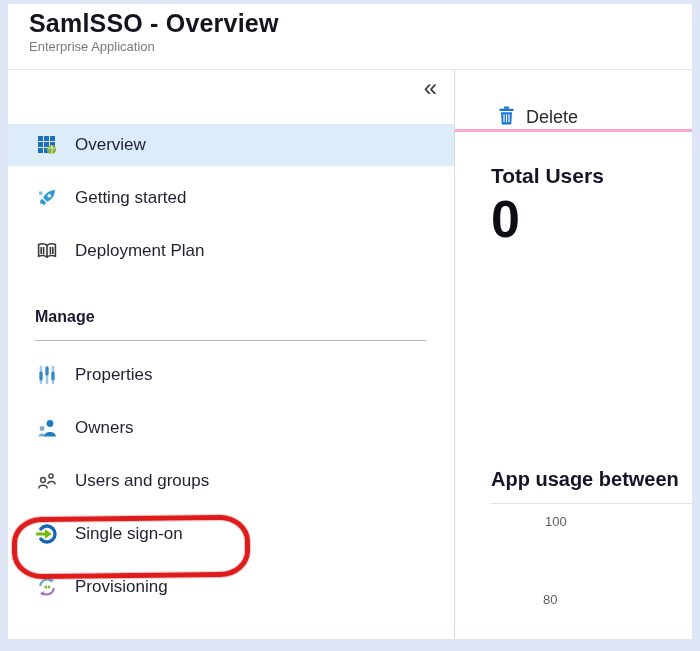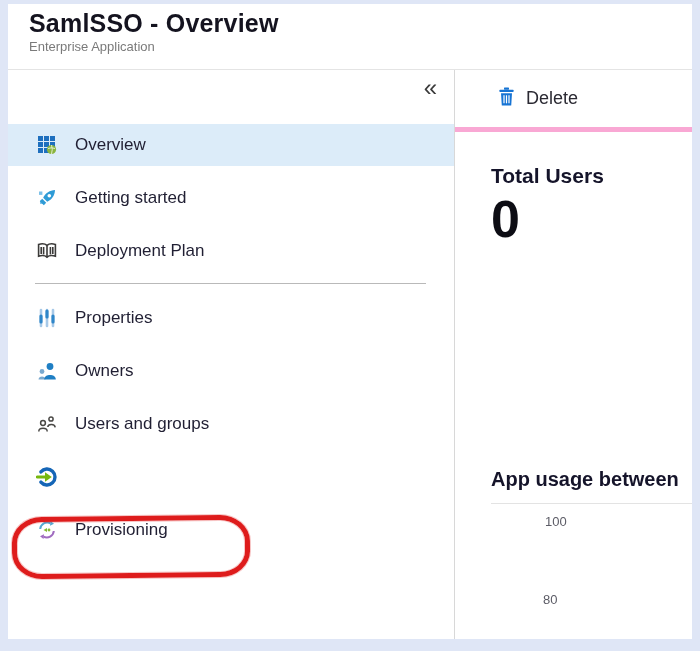--- a/index.html
+++ b/index.html
@@ -91,23 +91,23 @@
     border-radius: 30px / 26px;
     transform: rotate(-0.6deg);
     pointer-events: none;
     z-index: 10;
     box-shadow: 0 0 0 1px rgba(222,28,28,0.25), inset 0 0 0 1px rgba(222,28,28,0.25);
   }
 
   
   .toolbar {
     height: 62px;
-    display: flex; align-items: center;
+    display: flex; align-items: flex-end;
     padding-left: 43px;
-    border-bottom: 5px solid #f9a8d4;
+    border-bottom: 3px solid #f9a8d4;
   }
   .toolbar-btn { display: flex; align-items: center; cursor: pointer; }
   .toolbar-btn .label {
     margin-left: 11px;
     font-size: 18px;
     color: #2b2a33;
   }
   .content { padding: 32px 0 0 36px; }
   .kpi-label {
     font-size: 21px;
@@ -194,20 +194,21 @@
               <line x1="5.2" y1="5" x2="5.2" y2="12"></line>
                 <line x1="7.6" y1="5" x2="7.6" y2="12.4"></line>
               <line x1="14.4" y1="5" x2="14.4" y2="12.4"></line>
                 <line x1="16.8" y1="5" x2="16.8" y2="12"></line>
             </svg>
           </span>
           <span>Deployment Plan</span>
         </li>
       </ul>
 
+      <div class="section-header">Manage</div>
       <div class="section-divider"></div>
 
       <ul class="nav manage">
         <li class="nav-item">
           <span class="icon-box">
             <svg width="18" height="20" viewBox="0 0 18 20">
               <g stroke="#a7c9e8" stroke-width="2.6" stroke-linecap="round">
                 <line x1="3" y1="2" x2="3" y2="18"></line>
                   <line x1="9" y1="2" x2="9" y2="18"></line>
                   <line x1="15" y1="2" x2="15" y2="18"></line>
@@ -244,20 +245,21 @@
           <span>Users and groups</span>
         </li>
         <li class="nav-item">
           <span class="icon-box">
             <svg width="22" height="22" viewBox="0 0 22 22">
               <path d="M4.87 5.86 A8 8 0 1 1 4.87 16.14" fill="none" stroke="#1566b7" stroke-width="3.4" stroke-linecap="round"></path>
               <line x1="1.2" y1="11" x2="10.5" y2="11" stroke="#76b80e" stroke-width="3" stroke-linecap="round"></line>
               <path d="M9 6.3 L15.8 11 L9 15.7 Z" fill="#76b80e"></path>
             </svg>
           </span>
+          <span>Single sign-on</span>
         </li>
         <li class="nav-item">
           <span class="icon-box">
             <svg width="20" height="20" viewBox="0 0 20 20" fill="none">
               <path d="M3.2 9 A7 7 0 0 1 13.5 3.4" stroke="#56a8d0" stroke-width="2"></path>
               <path d="M13.5 1 L17 3.8 L13 5.8 Z" fill="#56a8d0"></path>
               <path d="M16.8 11 A7 7 0 0 1 6.5 16.6" stroke="#a06cc0" stroke-width="2"></path>
               <path d="M6.5 19 L3 16.2 L7 14.2 Z" fill="#a06cc0"></path>
               <path d="M6.5 10 L10 8 L10 12 Z" fill="#84bb33"></path>
               <circle cx="12" cy="10" r="1.4" fill="#84bb33"></circle>

